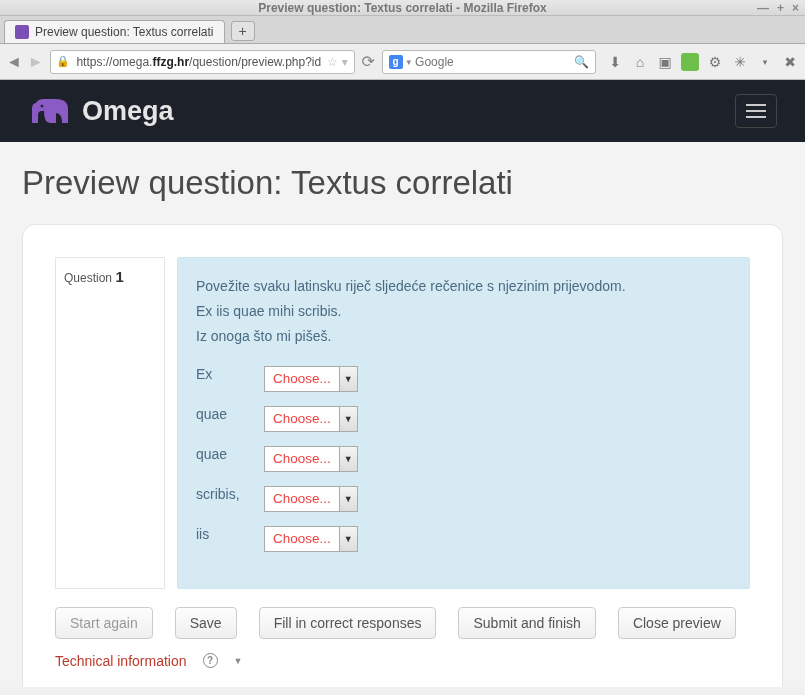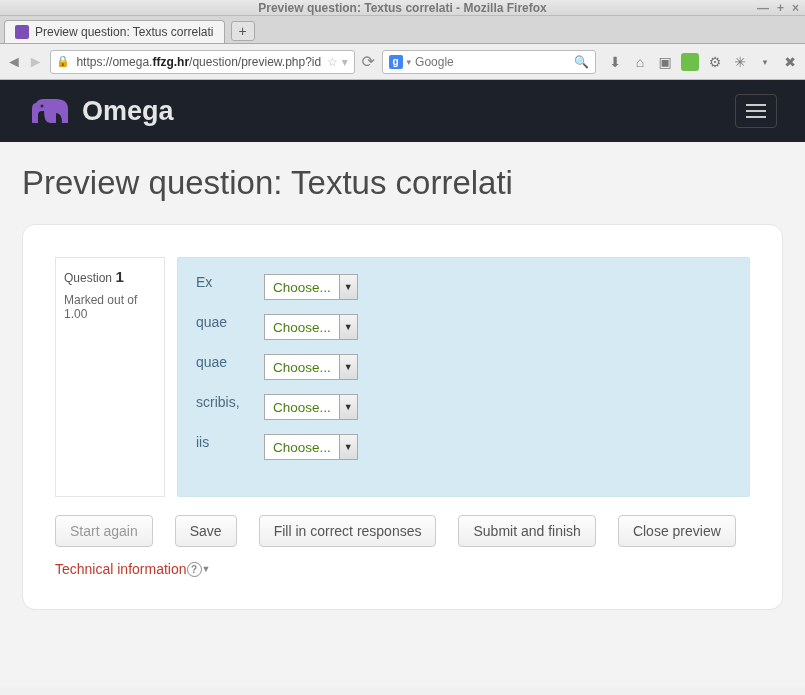--- a/index.html
+++ b/index.html
@@ -51,28 +51,28 @@
 .q-info { flex: 0 0 110px; border:1px solid #e5e5e5; padding:10px 8px; font-size:12px; color:#666; }
 .q-info .qnum { margin-bottom:8px; color:#555; }
 .q-info .qnum b { font-size:15px; color:#333; }
 .q-info .line { margin-bottom:8px; }
 
 .q-body { flex:1; background:#d6eaf3; border:1px solid #cfe6ef; border-radius:2px; padding: 16px 18px 22px 18px; }
 .prompt { color:#4b6b84; font-size:14px; line-height:1.8; margin-bottom:16px; }
 .match-row { display:flex; align-items:flex-start; gap:18px; margin-bottom:14px; }
 .match-row .word { flex:0 0 50px; color:#4b6b84; font-size:14px; }
 .select-wrap { display:inline-flex; align-items:center; background:#fff; border:1px solid #aaa; height:26px; }
-.select-wrap .sel-text { padding:0 8px; font-size:13.5px; color:#4d7c0f; min-width:62px; }
+.select-wrap .sel-text { padding:0 8px; font-size:13.5px; color:#ef4444; min-width:62px; }
 .select-wrap .sel-arrow { width:18px; height:100%; border-left:1px solid #aaa; background:linear-gradient(#f4f4f4,#ddd); display:flex;align-items:center;justify-content:center; font-size:9px; color:#333;}
 
 .action-row { display:flex; gap:22px; margin-top:18px; }
 .btn { border:1px solid #ccc; background:linear-gradient(#fdfdfd,#efefef); color:#555; padding:7px 14px; border-radius:4px; font-size:14px; cursor:pointer; }
 .btn:first-child { color:#999; }
 
-.tech-link { margin-top:14px; color:#c0392b; font-size:14px; display:flex; align-items:center; gap:0; }
+.tech-link { margin-top:14px; color:#c0392b; font-size:14px; display:flex; align-items:center; gap:16px; }
 .tech-link .i { width:15px;height:15px;border:1.5px solid #888;border-radius:50%;display:inline-flex;align-items:center;justify-content:center;font-size:10px;color:#888;font-weight:bold; font-style:normal;}
 .tech-link .tri { font-size:9px; color:#888; }
 </style>
 </head>
 <body>
 
 <div class="window-titlebar">
   <span>Preview question: Textus correlati - Mozilla Firefox</span>
   <div class="window-controls">
     <span>—</span>
@@ -141,23 +141,27 @@
     </div>
   </div>
 
   <div class="content">
     <h1 class="page-title">Preview question: Textus correlati</h1>
 
     <div class="question-card">
       <div class="q-layout">
         <div class="q-info">
           <div class="qnum"><span>Question</span> <b>1</b></div>
-          <div class="line">Marked out of 1.00</div>
         </div>
         <div class="q-body">
+          <div class="prompt">
+            <div>Povežite svaku latinsku riječ sljedeće rečenice s njezinim prijevodom.</div>
+            <div>Ex iis quae mihi scribis.</div>
+            <div>Iz onoga što mi pišeš.</div>
+          </div>
           <div id="matches">
               <div class="match-row">
                 <span class="word">Ex</span>
                 <span class="select-wrap">
                   <span class="sel-text">Choose...</span>
                   <span class="sel-arrow">▼</span>
                 </span>
               </div>
               <div class="match-row">
                 <span class="word">quae</span>

